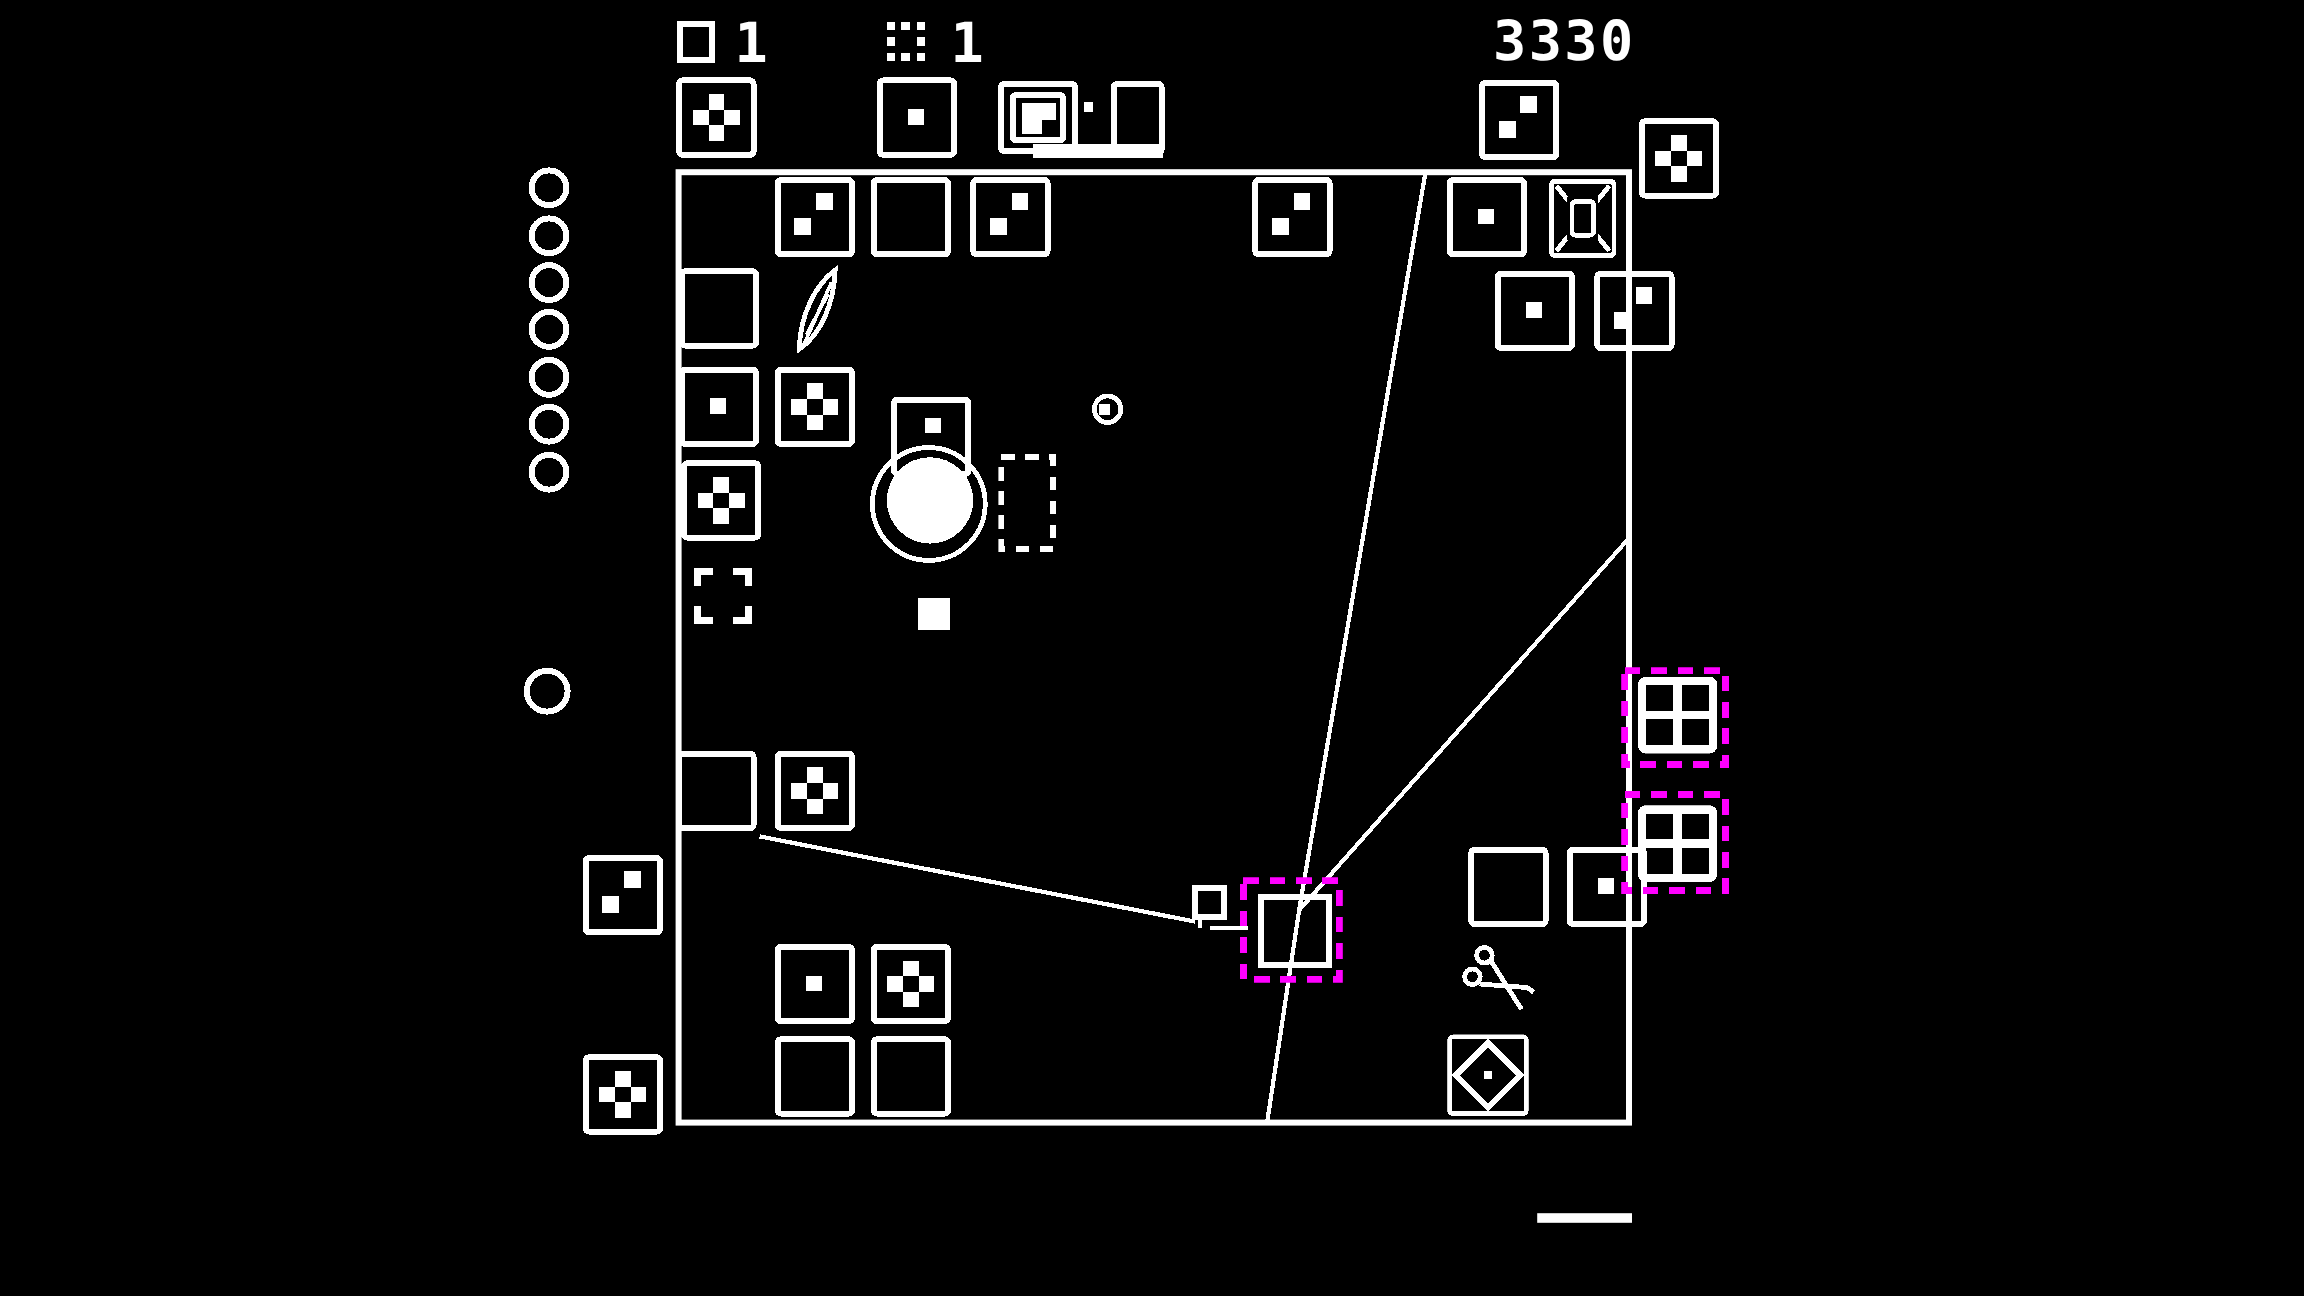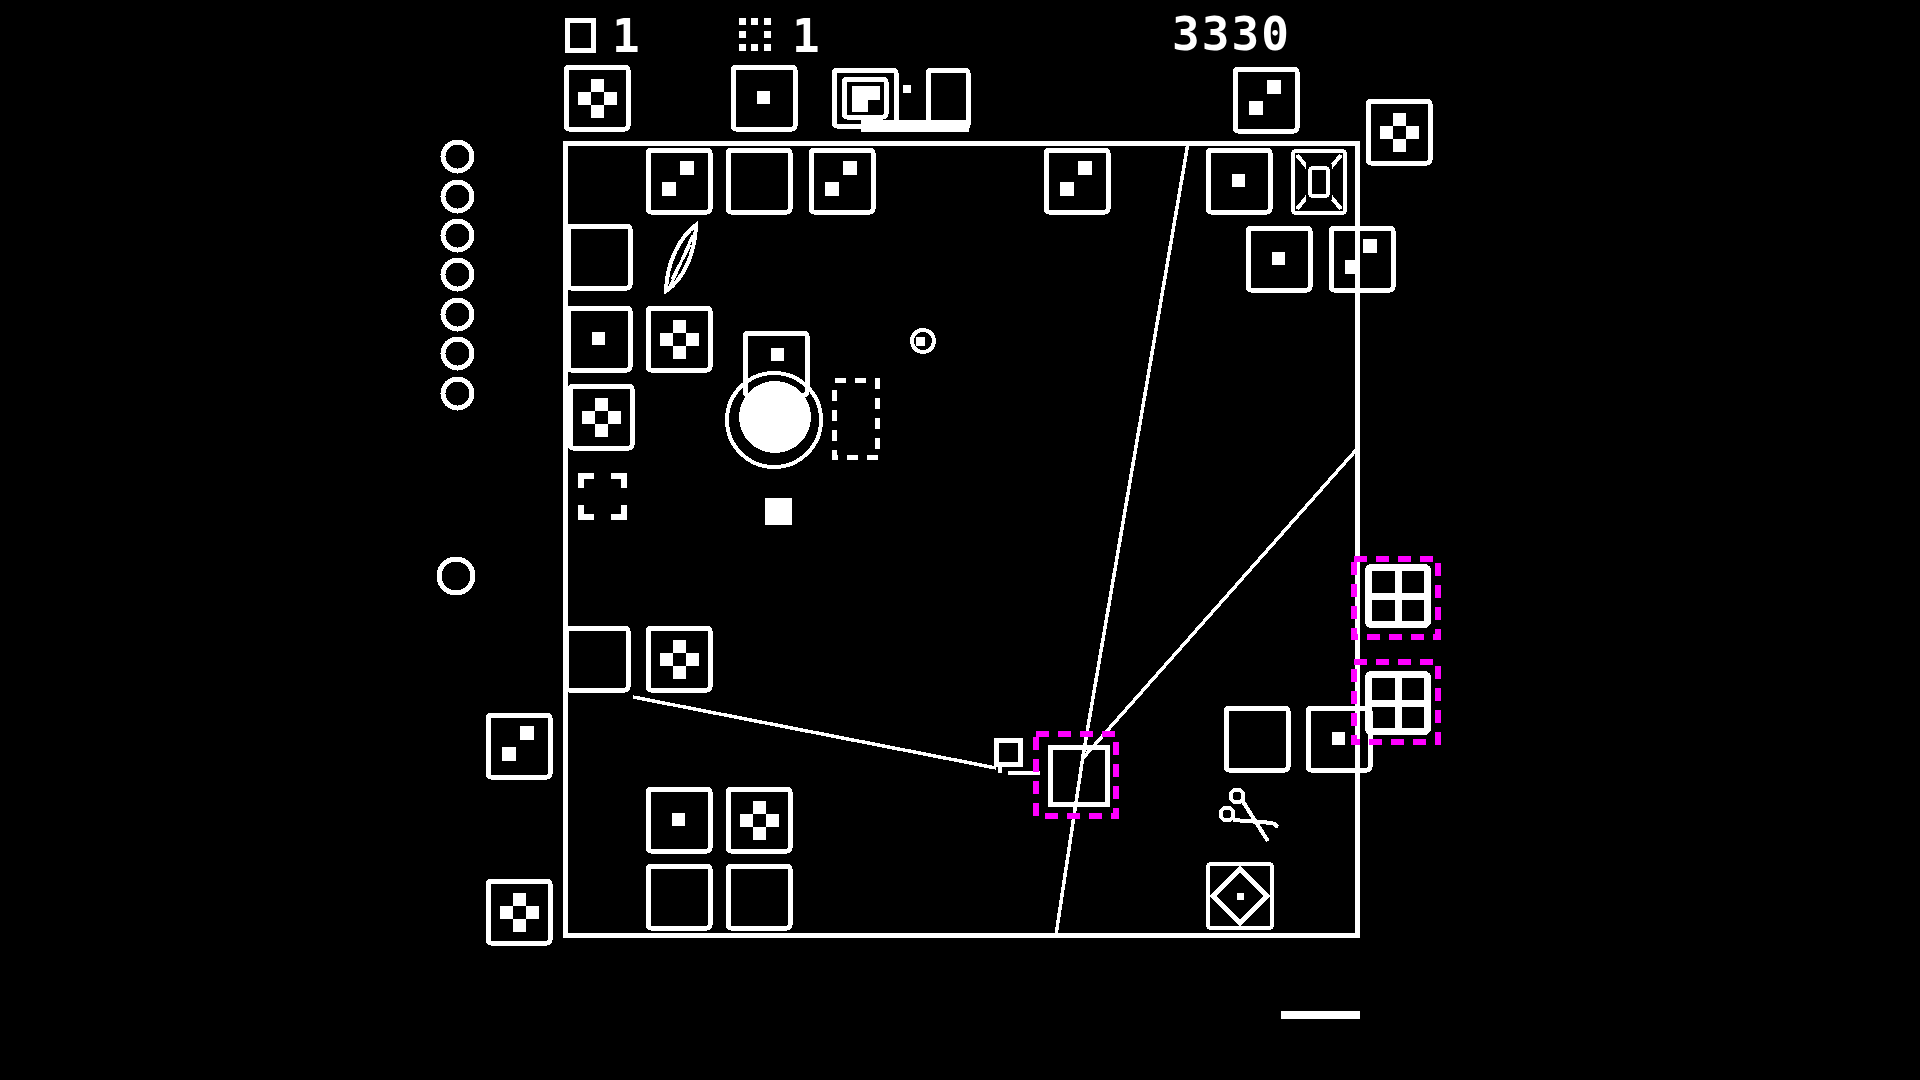--- a/index.html
+++ b/index.html
@@ -1,20 +1,20 @@
 <!DOCTYPE html>
 <html><head>
 <meta charset="utf-8">
 <style>
   html,body{margin:0;padding:0;background:#000;}
   .screen{position:relative;width:1920px;height:1080px;background:#000;overflow:hidden;
           font-family:"DejaVu Sans Mono",monospace;color:#fff;}
   .abs{position:absolute;}
   .hud-num{position:absolute;font-weight:bold;font-size:46px;line-height:1;letter-spacing:2px;color:#fff;}
-  #score{width:263px;text-align:center;}
+  #score{width:263px;text-align:right;}
   .board{position:absolute;border:5px solid #fff;background:transparent;}
   svg{display:block;}
   .lineslayer,.tilelayer,.decorlayer,.zonelayer{position:absolute;left:0;top:0;width:1920px;height:1080px;pointer-events:none;}
   .tile{position:absolute;pointer-events:auto;}
   .zone{position:absolute;pointer-events:auto;}
   .underline{position:absolute;background:#fff;}
 </style>
 </head>
 <body>
 

